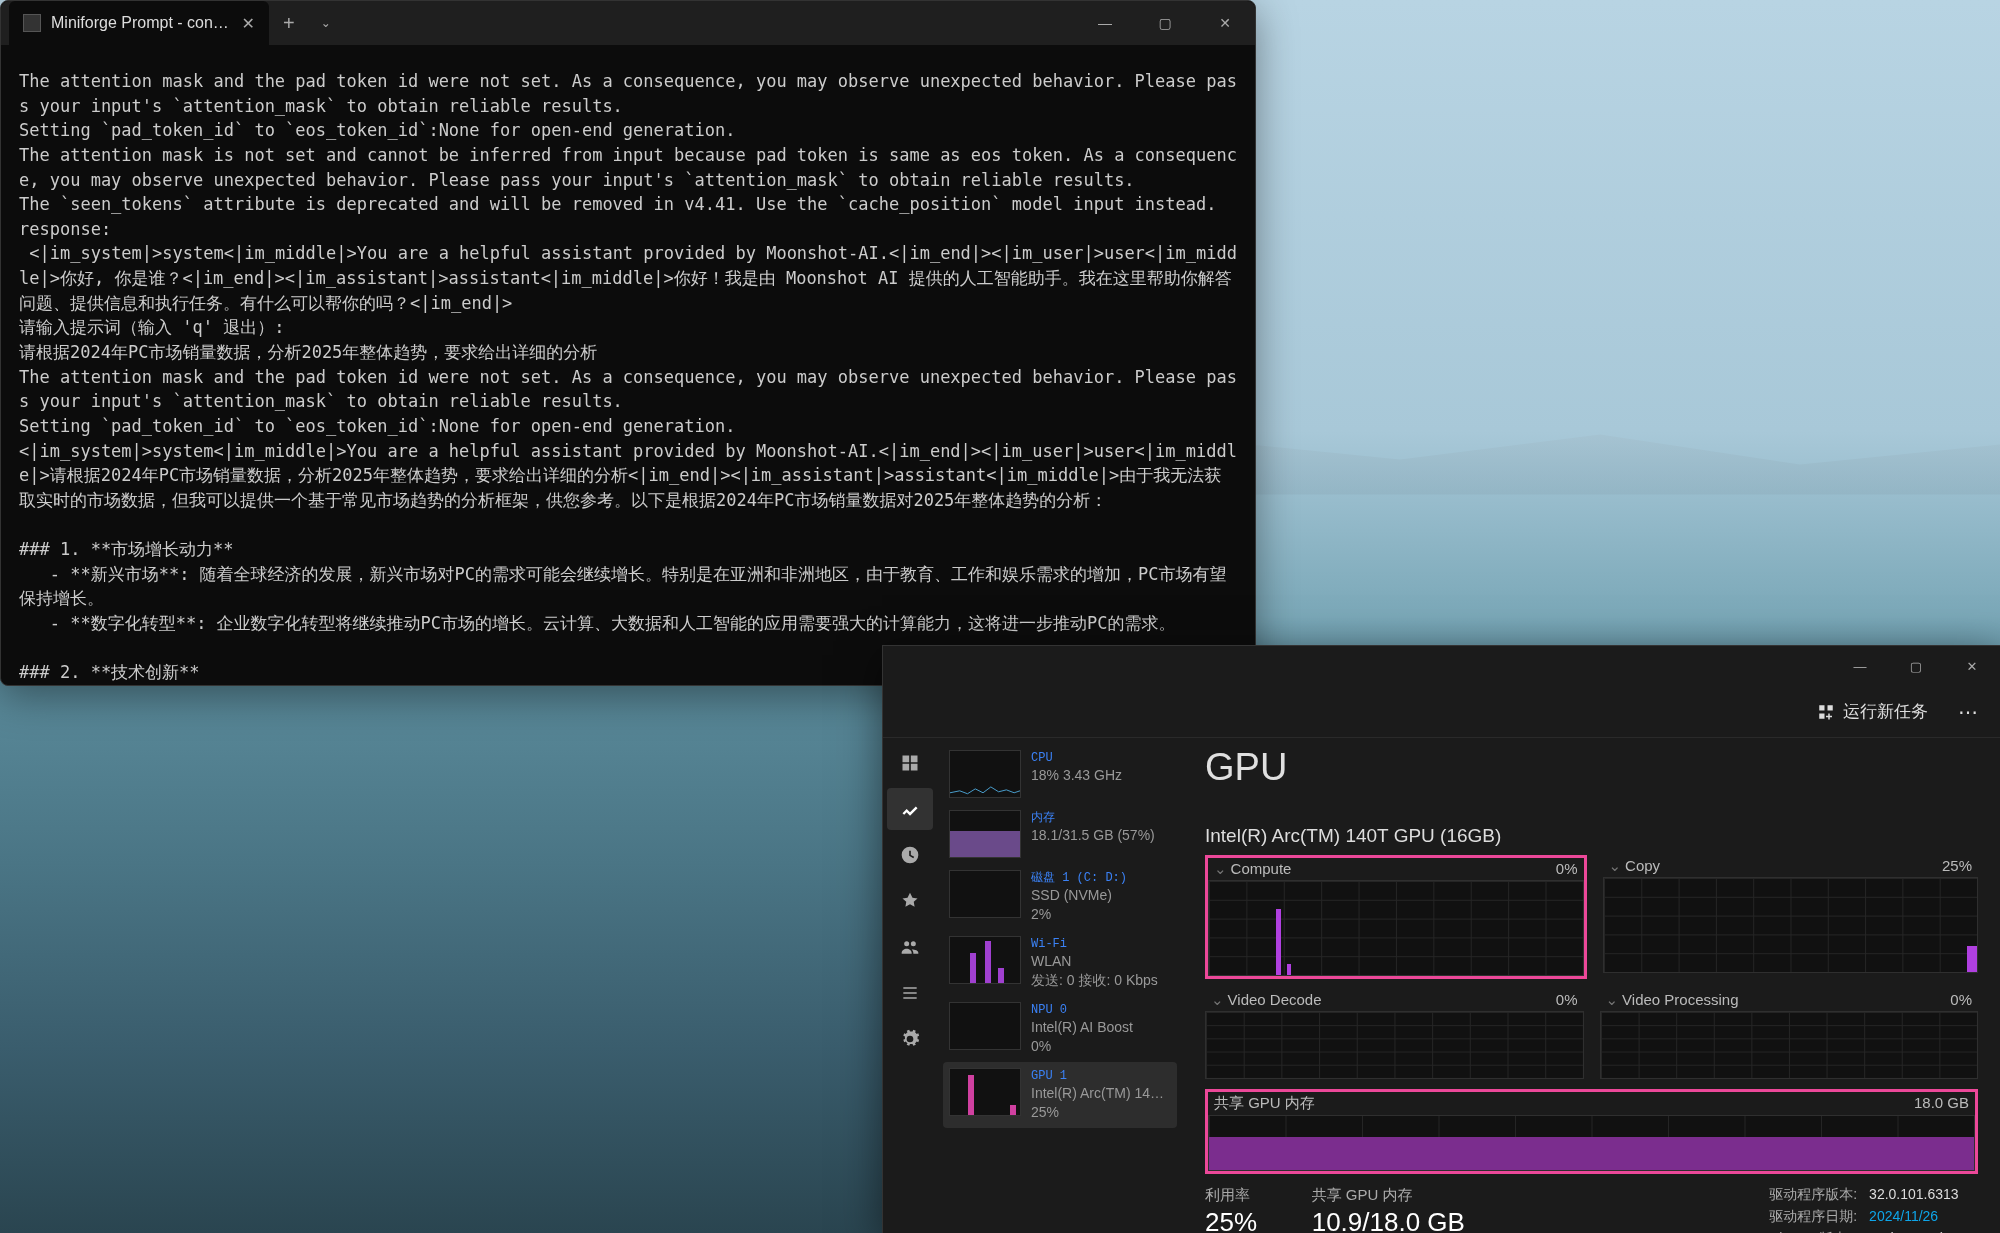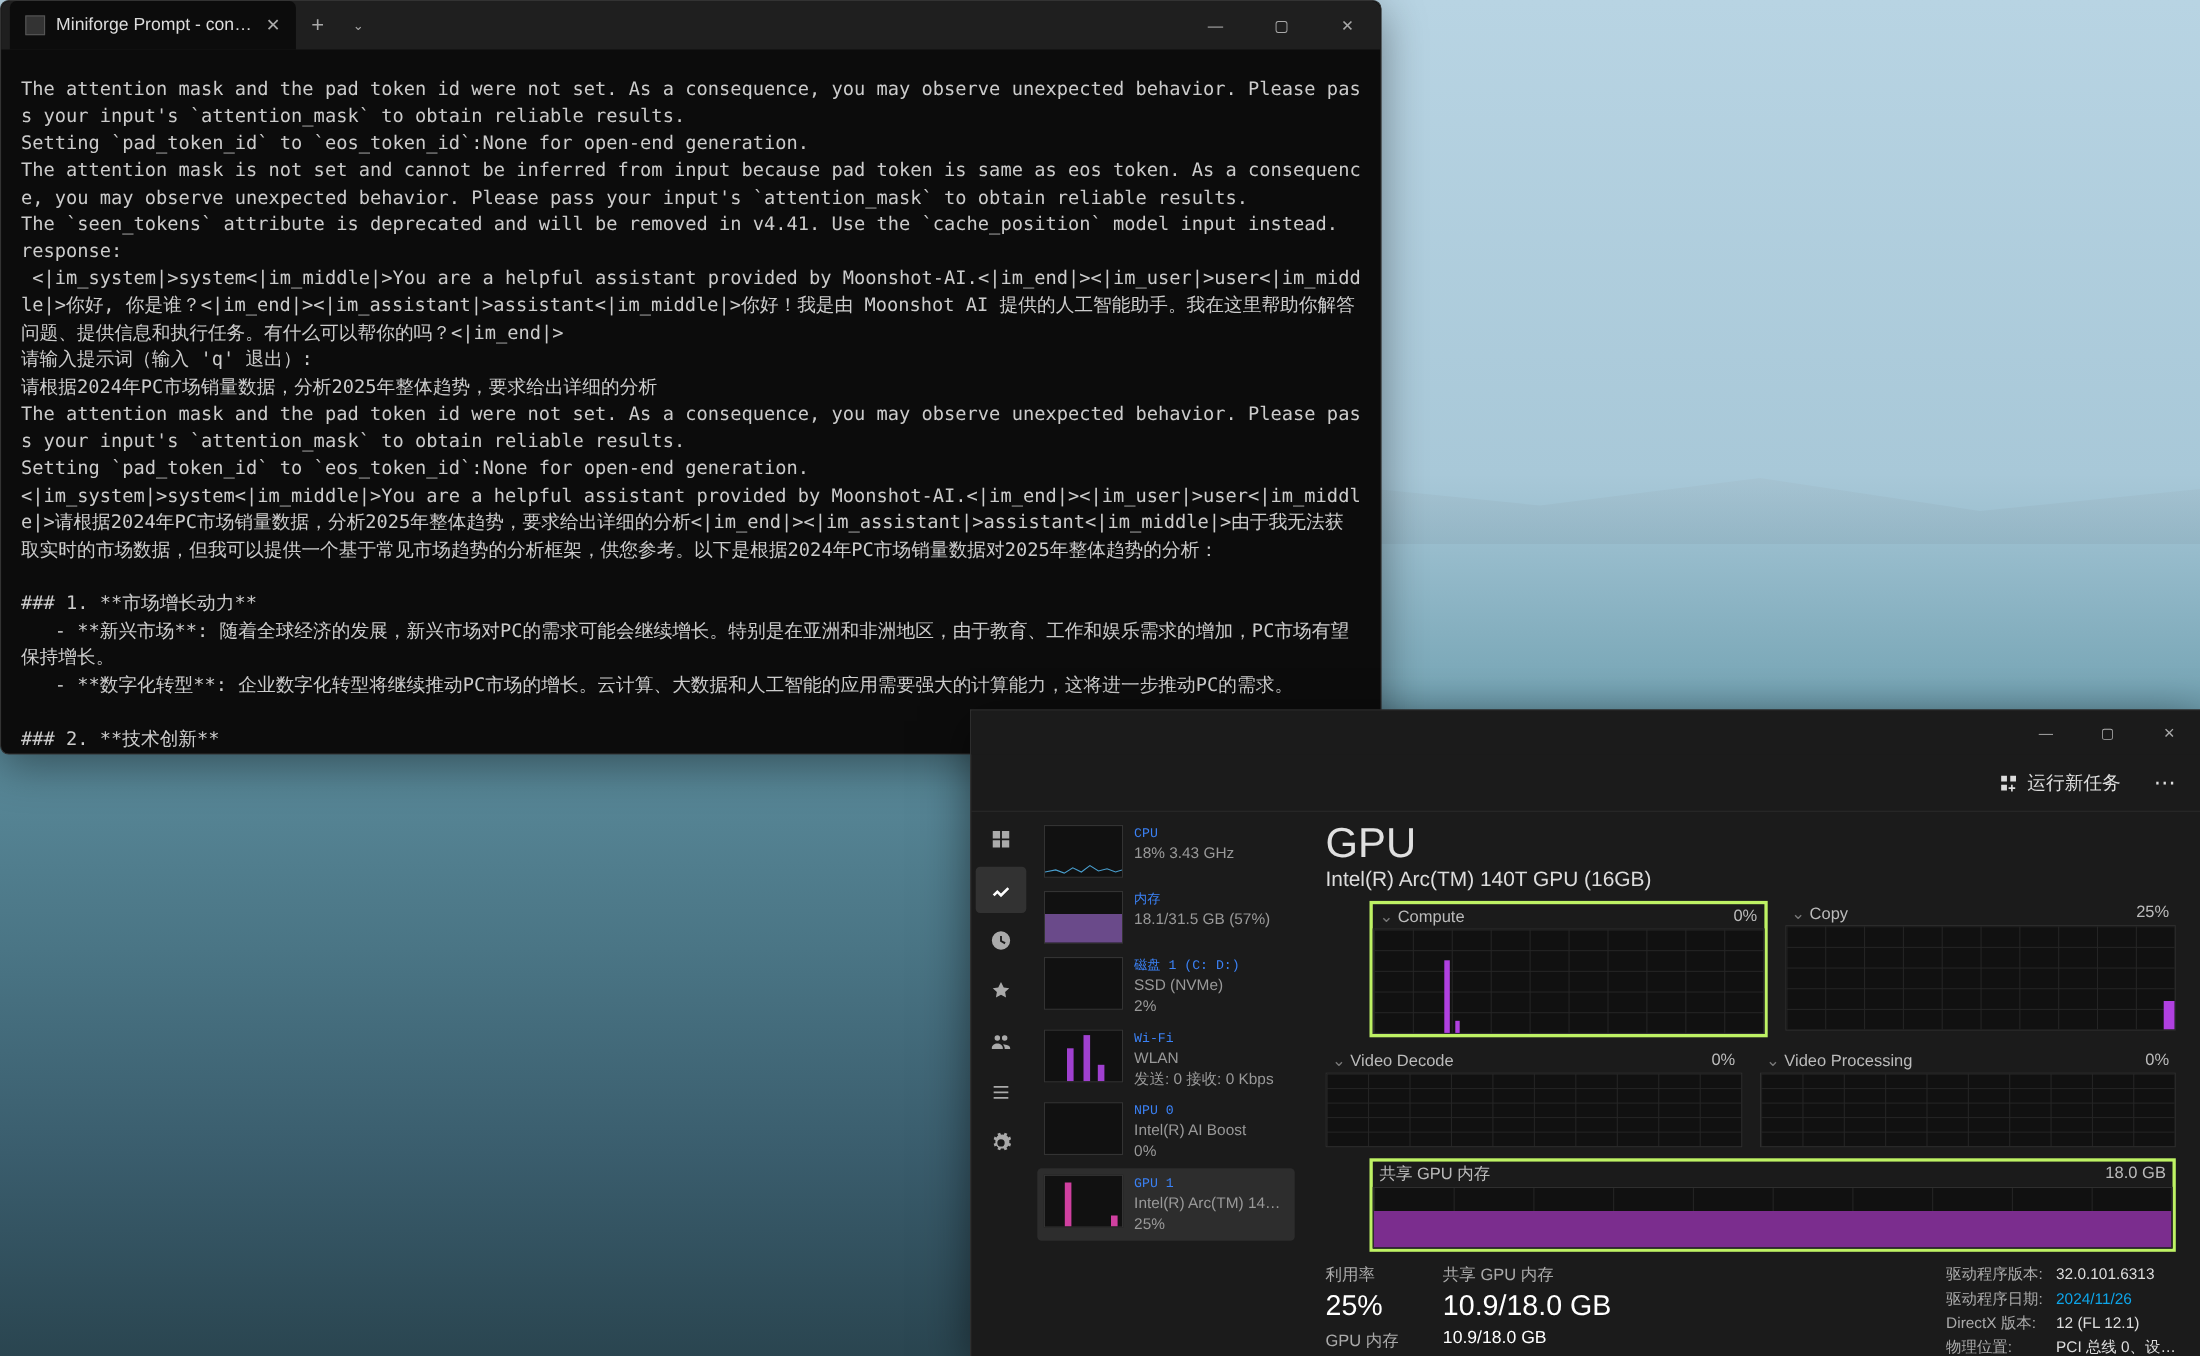--- a/index.html
+++ b/index.html
@@ -72,24 +72,24 @@
 .tm-list { width:246px; padding:6px 6px; overflow:hidden;}
 .tm-item { display:flex; gap:10px; padding:6px 6px; border-radius:4px; align-items:flex-start;}
 .tm-item.active { background:#2d2d2d;}
 .tm-thumb { width:72px; height:48px; background:#111; border:1px solid #333; position:relative; overflow:hidden;}
 .tm-info { flex:1; font-size:15px; line-height:1.35; overflow:hidden;}
 .tm-info .n { color:#3b82f6; font-size:12px;font-family:Liberation Mono, monospace;}
 .tm-info .s { color:#999; font-size:14px; white-space:nowrap; overflow:hidden; text-overflow:ellipsis;}
 .tm-detail { flex:1; padding: 8px 22px; overflow:hidden;}
 .tm-head { display:flex; align-items:baseline; justify-content:space-between; margin-bottom:8px;flex-direction:column;}
 .tm-head h1 { font-size:38px; font-weight:400;}
-.tm-head .sub { font-size:19px; color:#ddd;}
+.tm-head .sub { font-size:19px; color:#ddd;margin-top:36px;}
 .chart-row { display:flex; gap:16px; margin-bottom:10px;}
 .chart { flex:1; }
-.chart.boxed { border:3px solid #bef264; padding:0;margin-left:40px;}
+.chart.boxed { border:3px solid #ec4899; padding:0;}
 .chart-h { display:flex; justify-content:space-between; font-size:15px; color:#bbb; padding:2px 6px;}
 .chart-h .chev{ color:#777; margin-right:4px;}
 .chart-body { height:96px; background:#111; border:1px solid #2f2f2f; position:relative; overflow:hidden;}
 .chart-body.tall { height:68px;}
 .grid-v{ position:absolute; inset:0; background-image: linear-gradient(to right,#252525 1px,transparent 1px); background-size: 10% 100%;}
 .grid-h{ position:absolute; inset:0; background-image: linear-gradient(to bottom,#252525 1px,transparent 1px); background-size: 100% 20%;}
 .mem-chart .chart-body { height:56px;}
 .mem-fill { position:absolute; inset:0; background: linear-gradient(to top, #7b2d8e 0%, #7b2d8e 62%, transparent 62%);}
 .stats { display:flex; gap:40px; margin-top:12px; font-size:15px;}
 .stat .lab{ color:#aaa; font-size:15px;}

